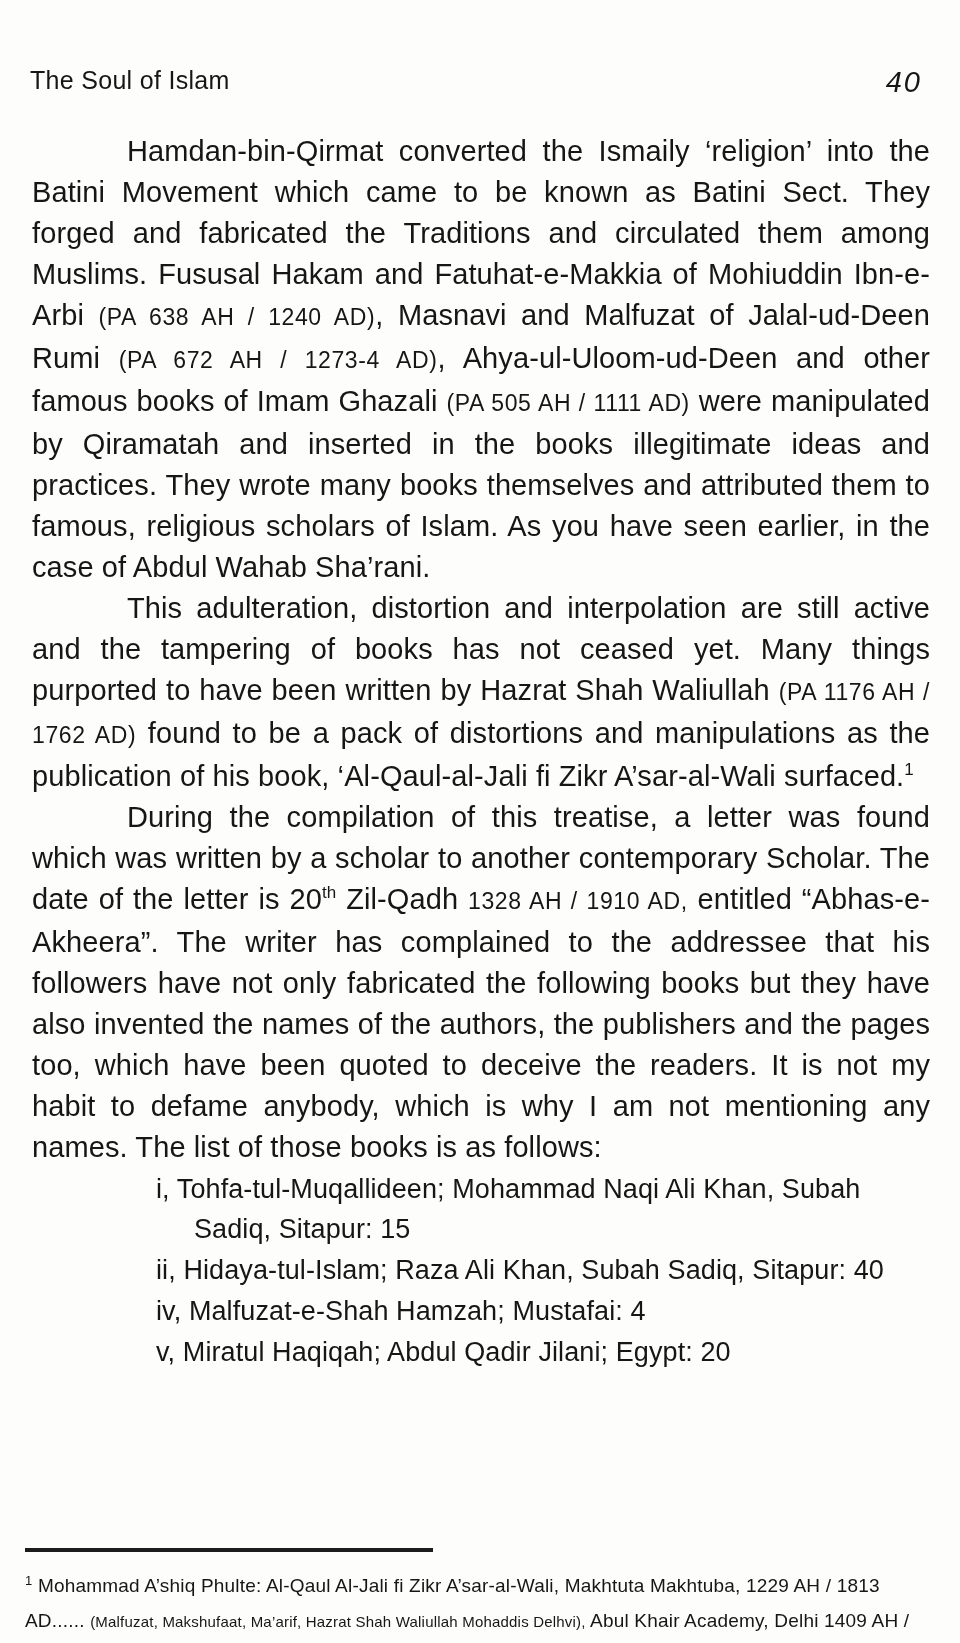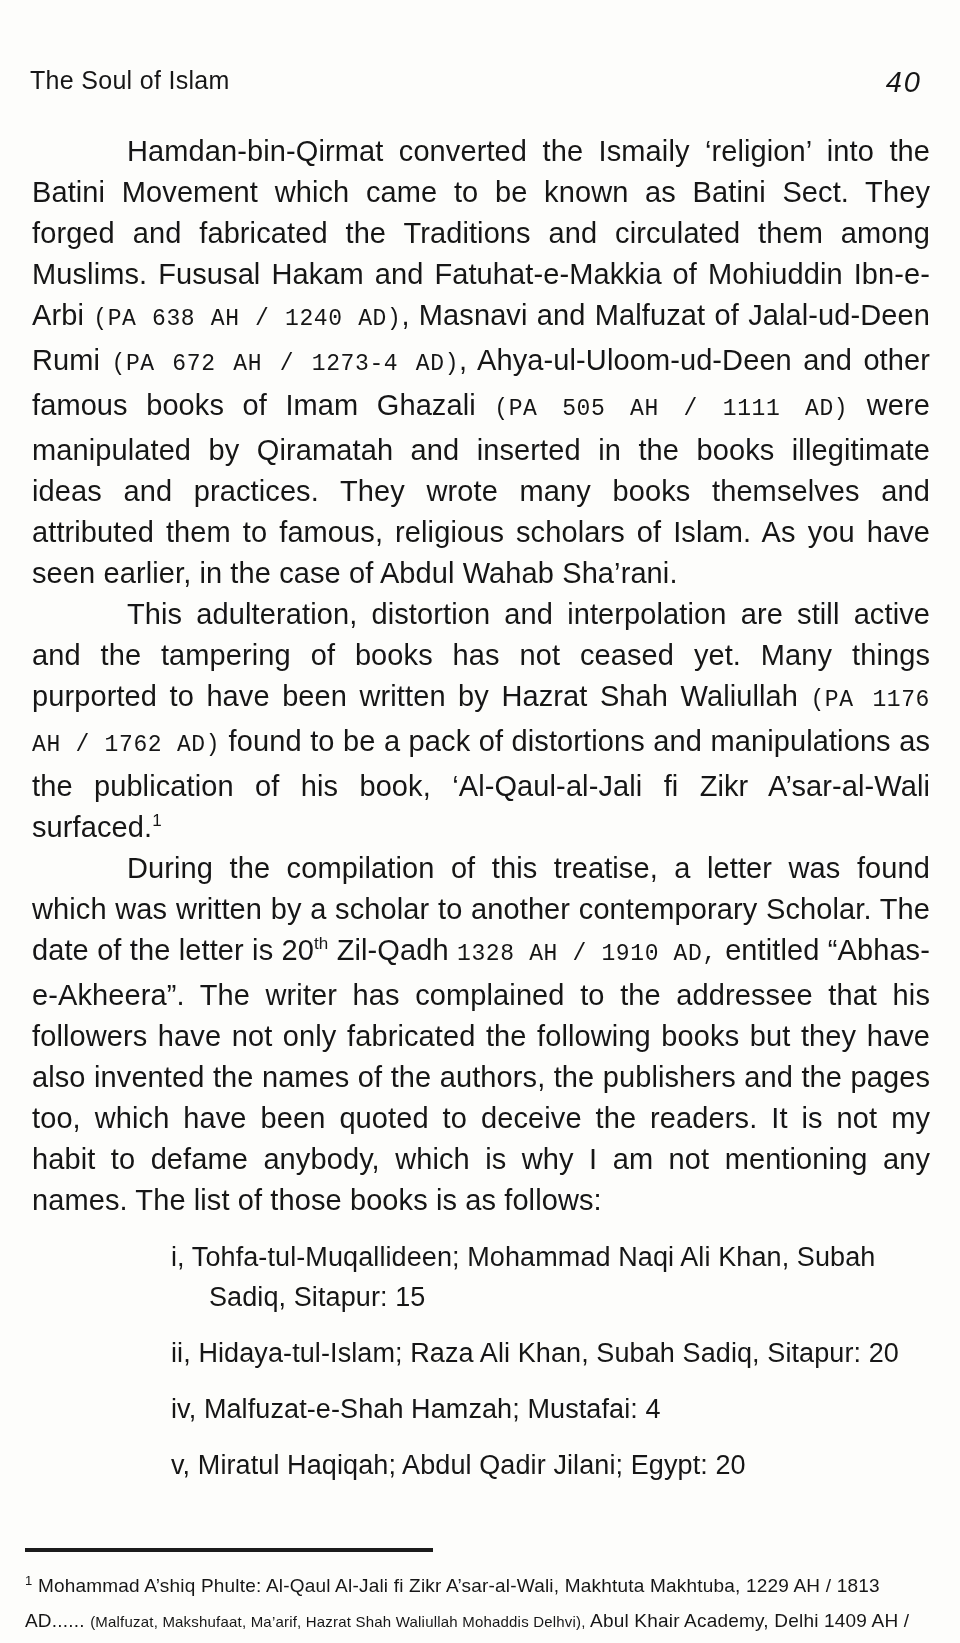--- a/index.html
+++ b/index.html
@@ -38,37 +38,36 @@
     letter-spacing: 0.1px;
   }
   .para {
     margin: 0;
     text-indent: 95px;
   }
   .it { }
   .small {
     font-size: 23px;
     letter-spacing: 0.6px;
-    font-family: Liberation Mono, monospace;
   }
   .sup {
     vertical-align: super;
     font-size: 17px;
     line-height: 0;
   }
   .book-list {
     margin: 0;
     font-size: 27px;
     line-height: 40px;
     text-align: left;
   }
   .book-list .item {
     padding-left: 161px;
     text-indent: -38px;
-    margin: 16px;
+    margin: 1px;
   }
   .footnote-area {
     position: absolute;
     left: 25px;
     right: 25px;
     top: 1548px;
   }
   .fn-rule {
     width: 408px;
     height: 4px;
@@ -102,21 +101,21 @@
   <div class="content">
 
     <p class="para"><span>Hamdan-bin-Qirmat converted the Ismaily ‘religion’ into the Batini Movement which came to be known as Batini Sect. They forged and fabricated the Traditions and circulated them among Muslims. </span><span class="it">Fususal Hakam</span><span> and </span><span class="it">Fatuhat-e-Makkia</span><span> of Mohiuddin Ibn-e-Arbi </span><span class="small">(PA 638 AH / 1240 AD)</span><span>, </span><span class="it">Masnavi</span><span> and </span><span class="it">Malfuzat</span><span> of Jalal-ud-Deen Rumi </span><span class="small">(PA 672 AH / 1273-4 AD)</span><span>, </span><span class="it">Ahya-ul-Uloom-ud-Deen</span><span> and other famous books of </span><span class="it">Imam</span><span> Ghazali </span><span class="small">(PA 505 AH / 1111 AD)</span><span> were manipulated by </span><span class="it">Qiramatah</span><span> and inserted in the books illegitimate ideas and practices. They wrote many books themselves and attributed them to famous, religious scholars of Islam. As you have seen earlier, in the case of Abdul Wahab Sha’rani.</span></p>
 
     <p class="para"><span>This adulteration, distortion and interpolation are still active and the tampering of books has not ceased yet. Many things purported to have been written by Hazrat Shah Waliullah </span><span class="small">(PA 1176 AH / 1762 AD)</span><span> found to be a pack of distortions and manipulations as the publication of his book, ‘</span><span class="it">Al-Qaul-al-Jali fi Zikr A’sar-al-Wali</span><span> surfaced.</span><span class="sup">1</span></p>
 
     <p class="para"><span>During the compilation of this treatise, a letter was found which was written by a scholar to another contemporary Scholar. The date of the letter is 20</span><span class="sup">th</span><span> Zil-Qadh </span><span class="small">1328 AH / 1910 AD,</span><span> entitled “Abhas-e-Akheera”. The writer has complained to the addressee that his followers have not only fabricated the following books but they have also invented the names of the authors, the publishers and the pages too, which have been quoted to deceive the readers. It is not my habit to defame anybody, which is why I am not mentioning any names. The list of those books is as follows:</span></p>
 
     <div class="book-list">
       <p class="item">i, Tohfa-tul-Muqallideen; Mohammad Naqi Ali Khan, Subah Sadiq, Sitapur: 15</p>
-      <p class="item">ii, Hidaya-tul-Islam; Raza Ali Khan, Subah Sadiq, Sitapur: 20</p>
+      <p class="item">ii, Hidaya-tul-Islam; Raza Ali Khan, Subah Sadiq, Sitapur: 40</p>
       <p class="item">iv, Malfuzat-e-Shah Hamzah; Mustafai: 4</p>
       <p class="item">v, Miratul Haqiqah; Abdul Qadir Jilani; Egypt: 20</p>
     </div>
 
 
   </div>
 
   <div class="footnote-area">
     <div class="fn-rule"></div>
     <p class="footnote"><span class="fn-sup">1</span><span> Mohammad A’shiq Phulte: Al-Qaul Al-Jali fi Zikr A’sar-al-Wali, Makhtuta Makhtuba, 1229 AH / 1813 AD......</span> <span class="fn-small">(Malfuzat, Makshufaat, Ma’arif, Hazrat Shah Waliullah Mohaddis Delhvi), </span><span>Abul Khair Academy, Delhi 1409 AH / 1989 AD</span></p>

